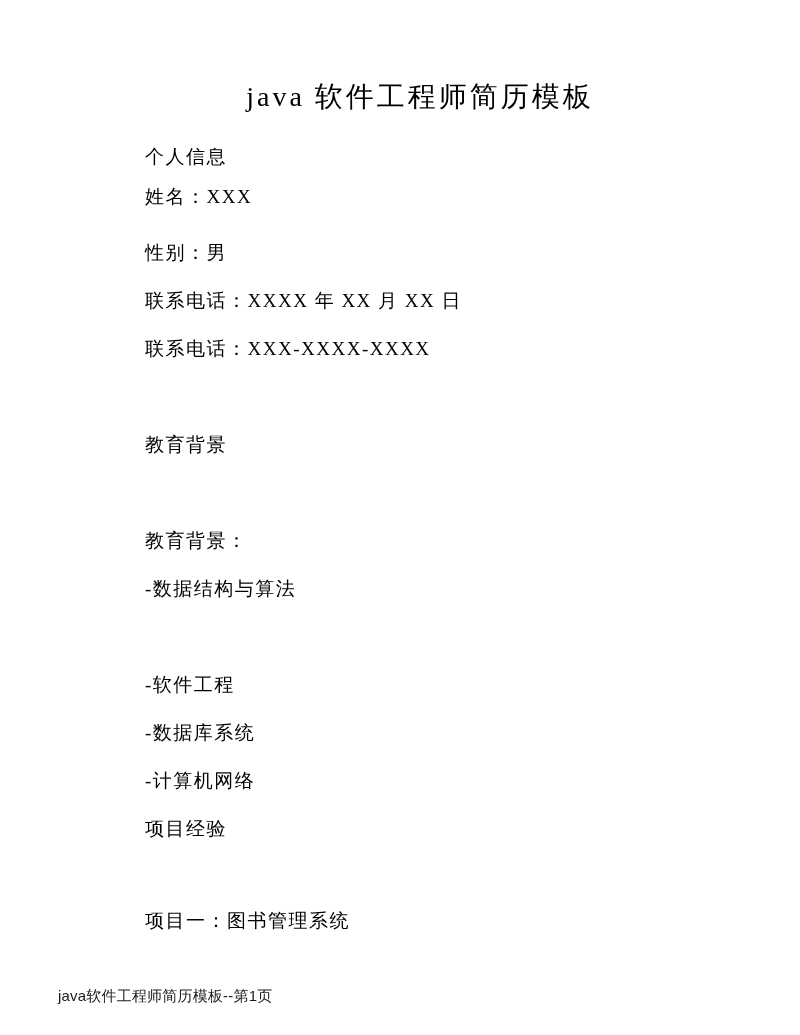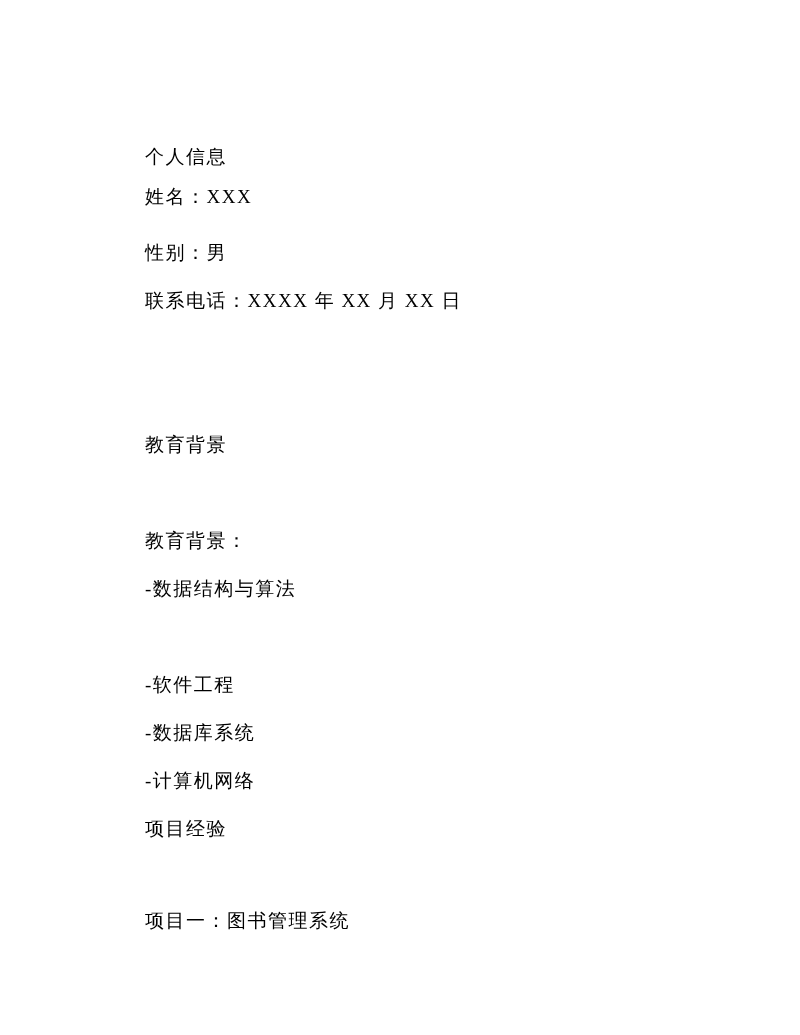--- a/index.html
+++ b/index.html
@@ -46,28 +46,31 @@
     letter-spacing: 0.2px;
     color: #1a1a1a;
     white-space: pre;
   }
 </style>
 </head>
 <body>
 
 <div class="page">
 
+  <div class="doc-title">java 软件工程师简历模板</div>
 
   <div class="doc-line" style="top:146px">个人信息</div>
   <div class="doc-line" style="top:186px">姓名：XXX</div>
   <div class="doc-line" style="top:242px">性别：男</div>
   <div class="doc-line" style="top:290px">联系电话：XXXX 年 XX 月 XX 日</div>
+  <div class="doc-line" style="top:338px">联系电话：XXX-XXXX-XXXX</div>
   <div class="doc-line" style="top:434px">教育背景</div>
   <div class="doc-line" style="top:530px">教育背景：</div>
   <div class="doc-line" style="top:578px">-数据结构与算法</div>
   <div class="doc-line" style="top:674px">-软件工程</div>
   <div class="doc-line" style="top:722px">-数据库系统</div>
   <div class="doc-line" style="top:770px">-计算机网络</div>
   <div class="doc-line" style="top:818px">项目经验</div>
   <div class="doc-line" style="top:910px">项目一：图书管理系统</div>
 
+  <div class="doc-footer">java软件工程师简历模板--第1页</div>
 
 </div>
 
 </body></html>

